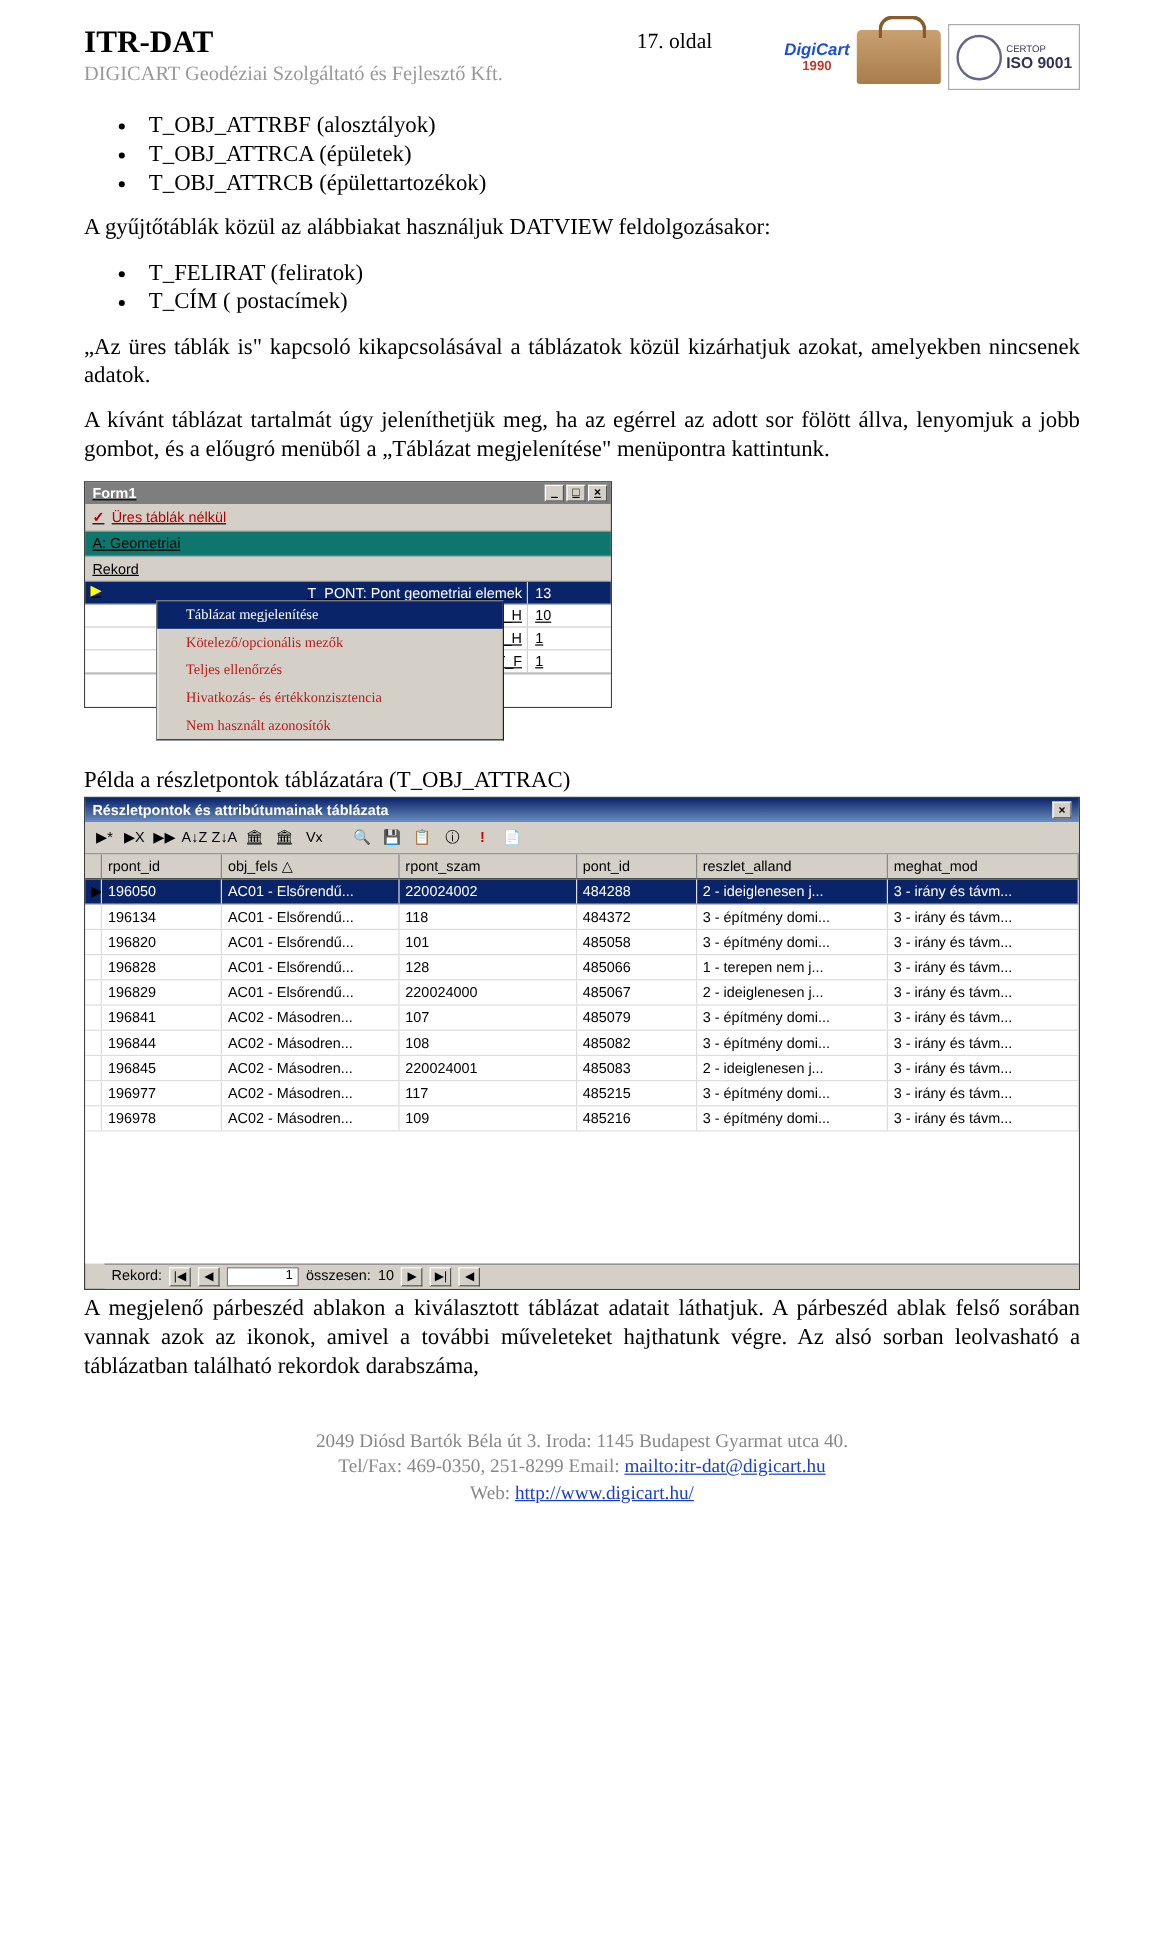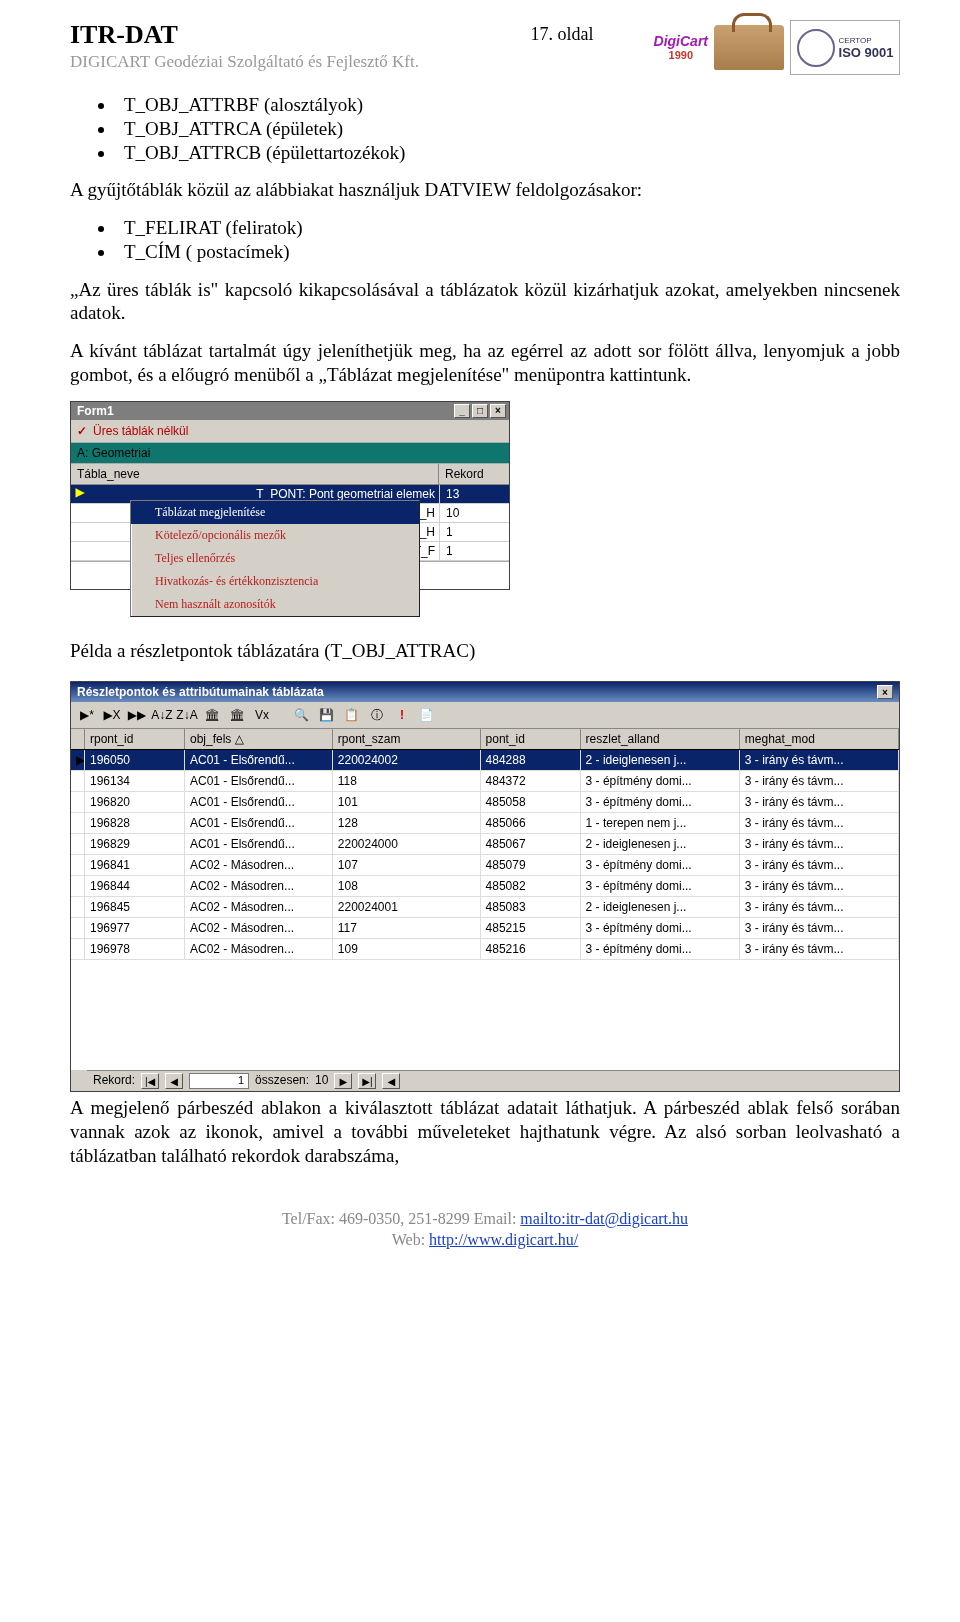--- a/index.html
+++ b/index.html
@@ -43,21 +43,21 @@
     display: flex;
     align-items: center;
     gap: 6px;
   }
   .logo-box {
     font-family: Arial, sans-serif;
     font-size: 10px;
     text-align: center;
     line-height: 1.1;
   }
-  .digicart-text { color: #a21caf; font-weight: bold; font-style: italic; font-size: 14px; }
+  .digicart-text { color: #1d4ed8; font-weight: bold; font-style: italic; font-size: 14px; }
   .digicart-year { color: #c0392b; font-weight: bold; font-size: 11px; }
   .bag {
     width: 70px; height: 45px;
     background: linear-gradient(#c9a070,#a87d4a);
     border-radius: 4px 4px 2px 2px;
     position: relative;
   }
   .bag:before {
     content:""; position:absolute; top:-12px; left:18px;
     width:34px; height:16px; border:3px solid #8b5a2b;
@@ -84,20 +84,21 @@
   ul.bullets li { margin: 0; padding-left: 8px; }
 
   
   .win {
     background:#d4d0c8;
     border:1px solid #404040;
     font-family: Tahoma, Arial, sans-serif;
     font-size:12px;
     width: 440px;
     margin: 4px 0 28px 0;
+    text-decoration: underline;
   }
   .win-titlebar {
     background:#7e7e7e;
     color:#fff;
     display:flex; justify-content:space-between; align-items:center;
     padding:2px 3px 2px 6px;
     font-size:12px; font-weight:bold;
   }
   .win-btns { display:flex; gap:2px; }
   .win-btn {
@@ -224,21 +225,20 @@
         </div>
       </div>
       <div class="check-row">
         <span class="chk">✓</span>
         <span>Üres táblák nélkül</span>
       </div>
       <div class="field-row">
         <span class="lbl">A: Geometriai</span>
       </div>
       <div class="grid-head">
-        <div class="c1">Tábla_neve</div>
         <div class="c2">Rekord</div>
       </div>
       <div class="grid-body">
         <div class="grid-row sel">
           <div class="m">▶</div>
           <div class="c1">T_PONT: Pont geometriai elemek</div>
           <div class="c2">13</div>
         </div>
         <div class="grid-row">
           <div class="m"></div>
@@ -261,21 +261,21 @@
     <div class="ctxmenu">
       <div class="mi sel">Táblázat megjelenítése</div>
       <div class="mi">Kötelező/opcionális mezők</div>
       <div class="mi">Teljes ellenőrzés</div>
       <div class="mi">Hivatkozás- és értékkonzisztencia</div>
       <div class="mi">Nem használt azonosítók</div>
     </div>
   </div>
 
   <div class="body-text">
-    <p style="margin-bottom:19px;">Példa a részletpontok táblázatára (T_OBJ_ATTRAC)</p>
+    <p style="margin-bottom:2px;">Példa a részletpontok táblázatára (T_OBJ_ATTRAC)</p>
   </div>
 
   <div class="bigwin">
     <div class="big-title">
       <span>Részletpontok és attribútumainak táblázata</span>
       <div class="x">×</div>
     </div>
     <div class="toolbar">
       <div class="tbtn">▶*</div>
       <div class="tbtn">▶X</div>
@@ -406,20 +406,21 @@
       <div class="navbtn">▶|</div>
       <div class="navbtn">◀</div>
     </div>
   </div>
 
   <div class="body-text" style="margin-top:4px;">
     <p>A megjelenő párbeszéd ablakon a kiválasztott táblázat adatait láthatjuk. A párbeszéd ablak felső sorában vannak azok az ikonok, amivel a további műveleteket hajthatunk végre. Az alsó sorban leolvasható a táblázatban található rekordok darabszáma,</p>
   </div>
 
   <div class="footer">
+    <div>2049 Diósd Bartók Béla út 3. Iroda: 1145 Budapest Gyarmat utca 40.</div>
     <div>
       <span>Tel/Fax: 469-0350, 251-8299 Email: </span><a class="m">mailto:itr-dat@digicart.hu</a>
     </div>
     <div>
       <span>Web: </span><a>http://www.digicart.hu/</a>
     </div>
   </div>
 </div>
 
 </body></html>

